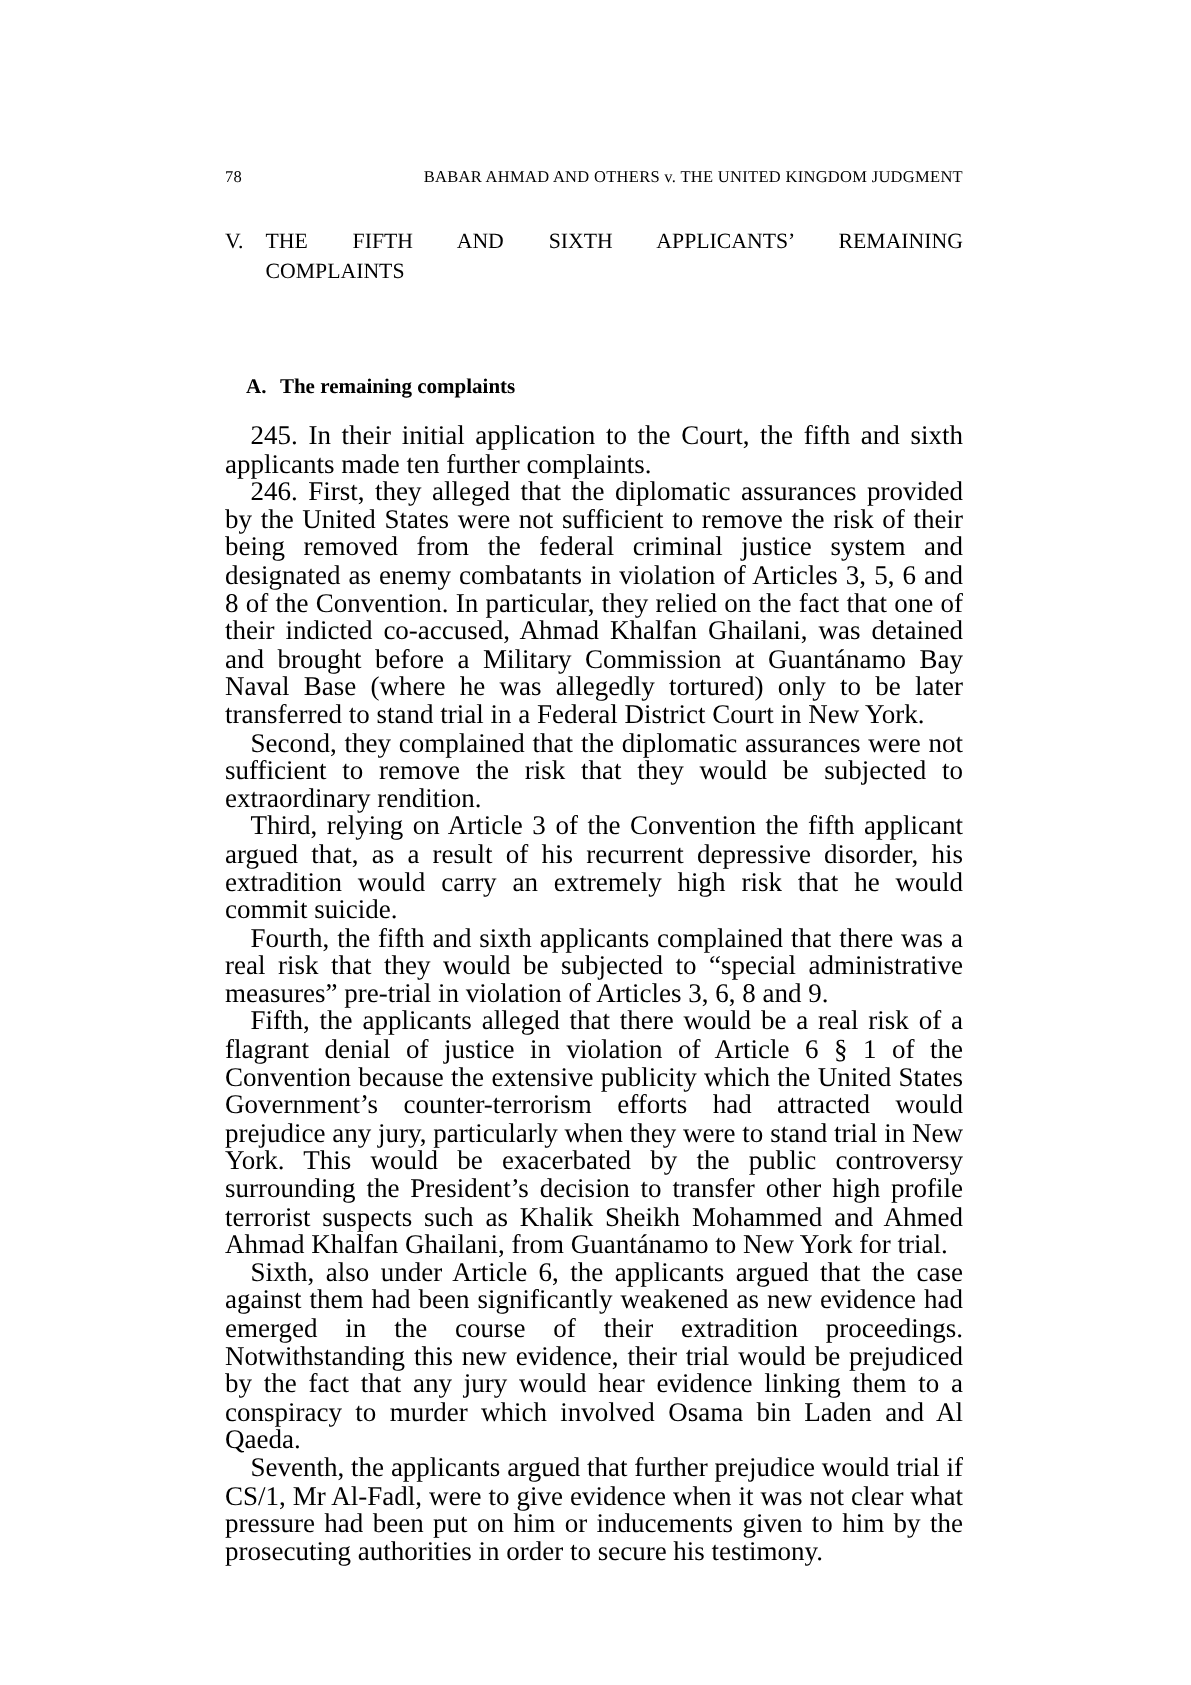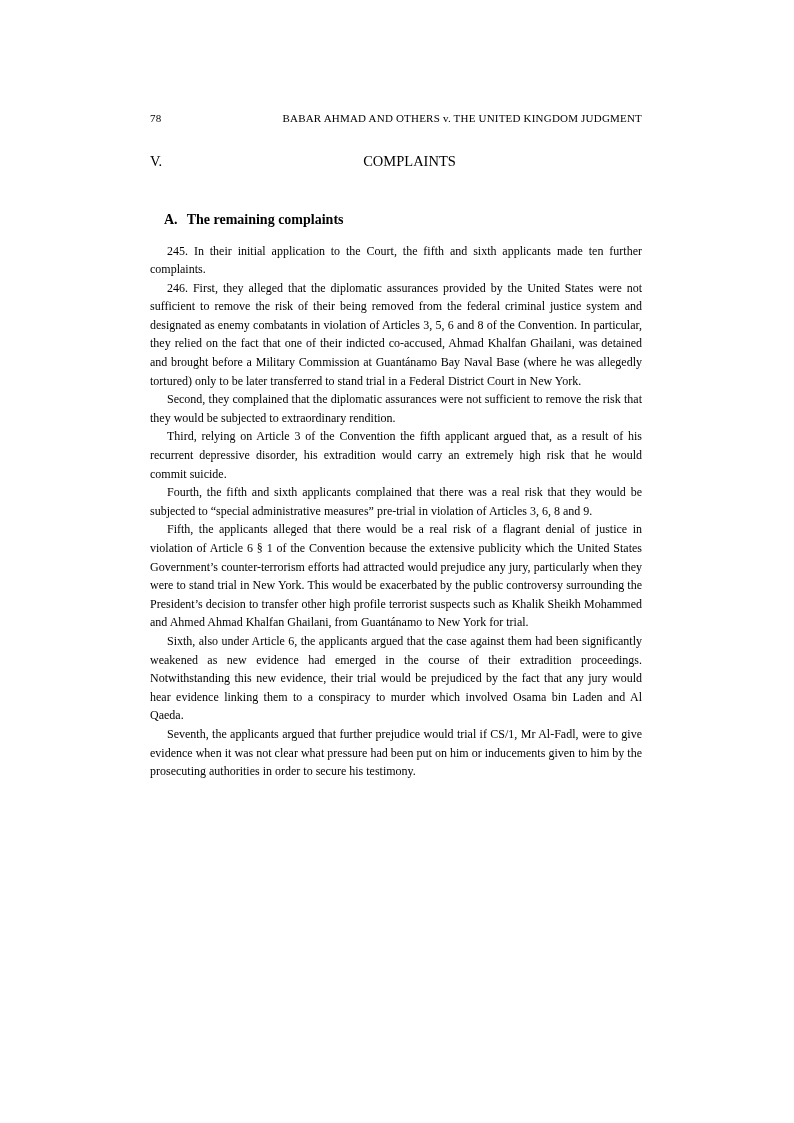--- a/index.html
+++ b/index.html
@@ -52,35 +52,34 @@
       flex: 1;
       min-width: 0;
     }
     .section-line-1 {
       display: block;
       text-align: justify;
       text-align-last: justify;
     }
     .section-line-2 {
       display: block;
-      text-align: center;
     }
     .subsection-heading {
-      margin-top: 39px;
+      margin-top: 59px;
       margin-left: 14px;
       font-size: 14px;
       font-weight: bold;
       line-height: 18px;
     }
     .subsection-number {
       margin-right: 9px;
     }
     .body-text {
       margin-top: 13px;
-      font-size: 12px;
+      font-size: 18px;
       line-height: 18.6px;
     }
     .body-text p {
       margin: 0;
       text-align: justify;
       text-indent: 17px;
     }
   </style>
 </head>
 <body>
@@ -89,20 +88,21 @@
   <div class="content">
 
     <div class="running-header">
       <span class="page-number">78</span>
       <span class="running-title">BABAR AHMAD AND OTHERS v. THE UNITED KINGDOM JUDGMENT</span>
     </div>
 
     <div class="section-heading">
       <span class="section-number">V.</span>
       <span class="section-lines">
+        <span class="section-line-1">THE FIFTH AND SIXTH APPLICANTS’ REMAINING</span>
         <span class="section-line-2">COMPLAINTS</span>
       </span>
     </div>
 
     <div class="subsection-heading">
       <span class="subsection-number">A.</span><span>The remaining complaints</span>
     </div>
 
     <div class="body-text">
       <p>245. In their initial application to the Court, the fifth and sixth applicants made ten further complaints.</p>

